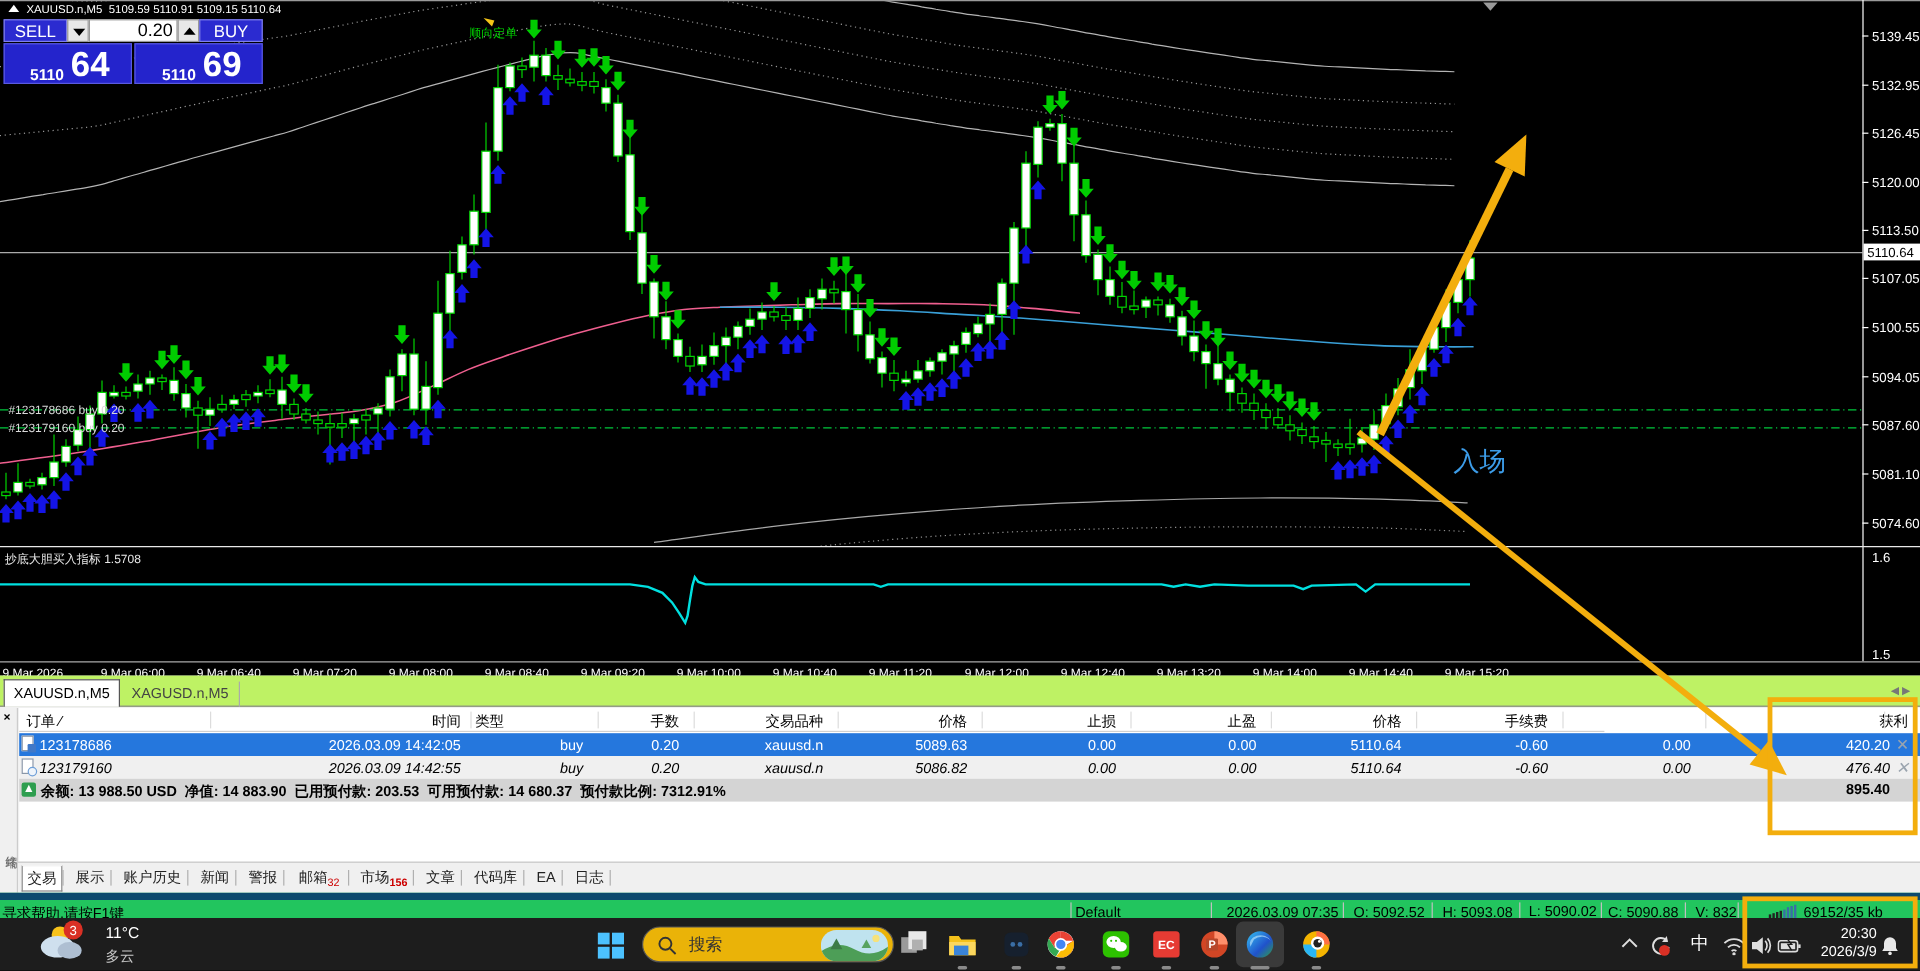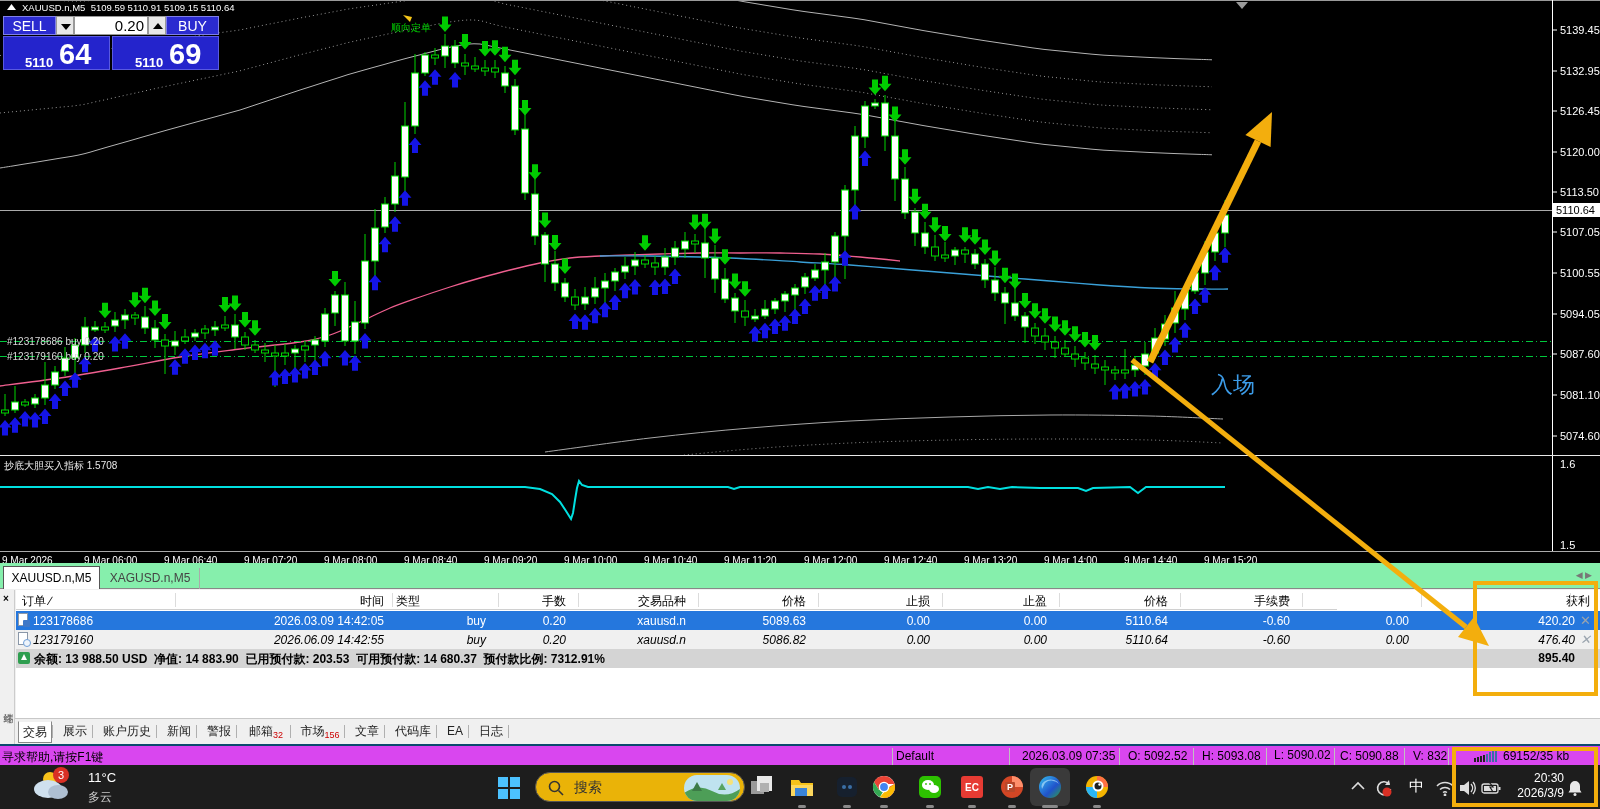--- a/index.html
+++ b/index.html
@@ -465,21 +465,21 @@
    <span style="position:absolute;left:21px;top:18px;font-size:13px;font-weight:bold;">5110</span>
    <span style="position:absolute;left:55px;top:1px;font-size:29px;font-weight:bold;">64</span>
  </div>
  <div style="position:absolute;left:109px;top:20px;width:107px;height:34px;background:#2424cc;border:1px solid #5a5ae0;color:#fff;">
    <span style="position:absolute;left:22px;top:18px;font-size:13px;font-weight:bold;">5110</span>
    <span style="position:absolute;left:56px;top:1px;font-size:29px;font-weight:bold;">69</span>
  </div>
 </div>
 
 <div style="position:absolute;left:0;top:563px;width:1600px;height:181px;background:#f0f0f0;">
-<div style="position:absolute;left:0;top:0;width:1600px;height:26px;background:#86efac;border-bottom:1px solid #888;">
+<div style="position:absolute;left:0;top:0;width:1600px;height:26px;background:#bef264;border-bottom:1px solid #888;">
 <div style="position:absolute;left:3px;top:3px;width:97px;height:23px;background:#fff;border:1px solid #555;border-bottom:none;font-size:12px;text-align:center;line-height:22px;color:#000;">XAUUSD.n,M5</div>
 <div style="position:absolute;left:101px;top:5px;width:99px;height:21px;border-right:1px solid #aaa;font-size:12px;text-align:center;line-height:20px;color:#444;">XAGUSD.n,M5</div>
 <div style="position:absolute;right:8px;top:7px;color:#777;font-size:9px;">◀ ▶</div>
 </div>
 <div style="position:absolute;left:0;top:27px;width:15px;height:154px;background:#f0f0f0;border-right:1px solid #ccc;">
 <div style="position:absolute;left:3px;top:3px;font-size:10px;color:#000;font-weight:bold;">×</div>
 <div style="position:absolute;left:1px;top:115px;font-size:10px;color:#666;writing-mode:vertical-rl;">终端</div>
 </div>
 <div style="position:absolute;left:16px;top:27px;width:1584px;height:154px;background:#fff;font-size:12px;color:#000;">
 <div style="position:absolute;left:0;top:0;width:1321px;height:20px;background:#fff;border-bottom:1px solid #d0d0d0;">
@@ -522,21 +522,21 @@
         <span style="position:absolute;left:992px;top:3px;width:160px;text-align:right;">5110.64</span>
         <span style="position:absolute;left:1114px;top:3px;width:160px;text-align:right;">-0.60</span>
         <span style="position:absolute;left:1233px;top:3px;width:160px;text-align:right;">0.00</span>
         <span style="position:absolute;left:1399px;top:3px;width:160px;text-align:right;">420.20</span>
         <span style="position:absolute;left:1564px;top:2px;color:#9aa4ae;font-size:13px;">✕</span>
       </div>
 <div style="position:absolute;left:0;top:40px;width:1584px;height:26px;background:#f0f0f0;color:#000;font-style:italic;">
         <div style="position:absolute;left:2px;top:2px;width:10px;height:13px;background:#fff;border:1px solid #8a97a8;"></div>
         <div style="position:absolute;left:7px;top:9px;width:8px;height:8px;background:#eef4fb;border:1px solid #6f9fd8;border-radius:4px;"></div>
         <span style="position:absolute;left:17px;top:3px;">123179160</span>
-        <span style="position:absolute;left:208px;top:3px;width:160px;text-align:right;">2026.06.09 14:42:55</span>
+        <span style="position:absolute;left:208px;top:3px;width:160px;text-align:right;">2026.03.09 14:42:55</span>
         <span style="position:absolute;left:310px;top:3px;width:160px;text-align:right;">buy</span>
         <span style="position:absolute;left:390px;top:3px;width:160px;text-align:right;">0.20</span>
         <span style="position:absolute;left:510px;top:3px;width:160px;text-align:right;">xauusd.n</span>
         <span style="position:absolute;left:630px;top:3px;width:160px;text-align:right;">5086.82</span>
         <span style="position:absolute;left:754px;top:3px;width:160px;text-align:right;">0.00</span>
         <span style="position:absolute;left:871px;top:3px;width:160px;text-align:right;">0.00</span>
         <span style="position:absolute;left:992px;top:3px;width:160px;text-align:right;">5110.64</span>
         <span style="position:absolute;left:1114px;top:3px;width:160px;text-align:right;">-0.60</span>
         <span style="position:absolute;left:1233px;top:3px;width:160px;text-align:right;">0.00</span>
         <span style="position:absolute;left:1399px;top:3px;width:160px;text-align:right;">476.40</span>
@@ -556,33 +556,33 @@
       <div style="position:absolute;left:43px;top:2px;width:34px;height:22px;text-align:center;line-height:21px;color:#222;">展示</div>
       <div style="position:absolute;left:77px;top:6px;width:1px;height:13px;background:#b0b0b0;"></div>
       <div style="position:absolute;left:83px;top:2px;width:58px;height:22px;text-align:center;line-height:21px;color:#222;">账户历史</div>
       <div style="position:absolute;left:141px;top:6px;width:1px;height:13px;background:#b0b0b0;"></div>
       <div style="position:absolute;left:147px;top:2px;width:34px;height:22px;text-align:center;line-height:21px;color:#222;">新闻</div>
       <div style="position:absolute;left:181px;top:6px;width:1px;height:13px;background:#b0b0b0;"></div>
       <div style="position:absolute;left:187px;top:2px;width:34px;height:22px;text-align:center;line-height:21px;color:#222;">警报</div>
       <div style="position:absolute;left:221px;top:6px;width:1px;height:13px;background:#b0b0b0;"></div>
       <div style="position:absolute;left:227px;top:2px;width:48px;height:22px;text-align:center;line-height:21px;color:#222;">邮箱<span style="color:#cc0000;font-size:9px;position:relative;top:3px;">32</span></div>
       <div style="position:absolute;left:275px;top:6px;width:1px;height:13px;background:#b0b0b0;"></div>
-      <div style="position:absolute;left:281px;top:2px;width:48px;height:22px;text-align:center;line-height:21px;color:#222;">市场<span style="color:#cc0000;font-size:9px;position:relative;top:3px;">156</span></div>
+      <div style="position:absolute;left:281px;top:2px;width:48px;height:22px;text-align:center;line-height:21px;color:#222;">市场<span style="color:#cc0000;font-size:9px;position:relative;top:3px;font-weight:bold;">156</span></div>
       <div style="position:absolute;left:329px;top:6px;width:1px;height:13px;background:#b0b0b0;"></div>
       <div style="position:absolute;left:335px;top:2px;width:34px;height:22px;text-align:center;line-height:21px;color:#222;">文章</div>
       <div style="position:absolute;left:369px;top:6px;width:1px;height:13px;background:#b0b0b0;"></div>
       <div style="position:absolute;left:375px;top:2px;width:46px;height:22px;text-align:center;line-height:21px;color:#222;">代码库</div>
       <div style="position:absolute;left:421px;top:6px;width:1px;height:13px;background:#b0b0b0;"></div>
       <div style="position:absolute;left:427px;top:2px;width:26px;height:22px;text-align:center;line-height:21px;color:#222;">EA</div>
       <div style="position:absolute;left:453px;top:6px;width:1px;height:13px;background:#b0b0b0;"></div>
       <div style="position:absolute;left:459px;top:2px;width:34px;height:22px;text-align:center;line-height:21px;color:#222;">日志</div>
       <div style="position:absolute;left:493px;top:6px;width:1px;height:13px;background:#b0b0b0;"></div>
     </div>
 </div>
-<div style="position:absolute;left:0;top:744px;width:1600px;height:21px;background:#d946ef;border-top:2px solid #0c4a6e;font-size:12px;color:#000;">
+<div style="position:absolute;left:0;top:744px;width:1600px;height:21px;background:#22c55e;border-top:6px solid #0c4a6e;font-size:12px;color:#000;">
 <span style="position:absolute;left:2px;top:3px;">寻求帮助,请按F1键</span>
 <div style="position:absolute;left:892px;top:2px;width:1px;height:17px;background:#c0c0c0;"></div>
 <span style="position:absolute;left:896px;top:3px;">Default</span>
 <div style="position:absolute;left:1009px;top:2px;width:1px;height:17px;background:#c0c0c0;"></div>
 <span style="position:absolute;left:1022px;top:3px;">2026.03.09 07:35</span>
 <div style="position:absolute;left:1119px;top:2px;width:1px;height:17px;background:#c0c0c0;"></div>
 <span style="position:absolute;left:1128px;top:3px;">O: 5092.52</span>
 <div style="position:absolute;left:1193px;top:2px;width:1px;height:17px;background:#c0c0c0;"></div>
 <span style="position:absolute;left:1202px;top:3px;">H: 5093.08</span>
 <div style="position:absolute;left:1266px;top:2px;width:1px;height:17px;background:#c0c0c0;"></div>

